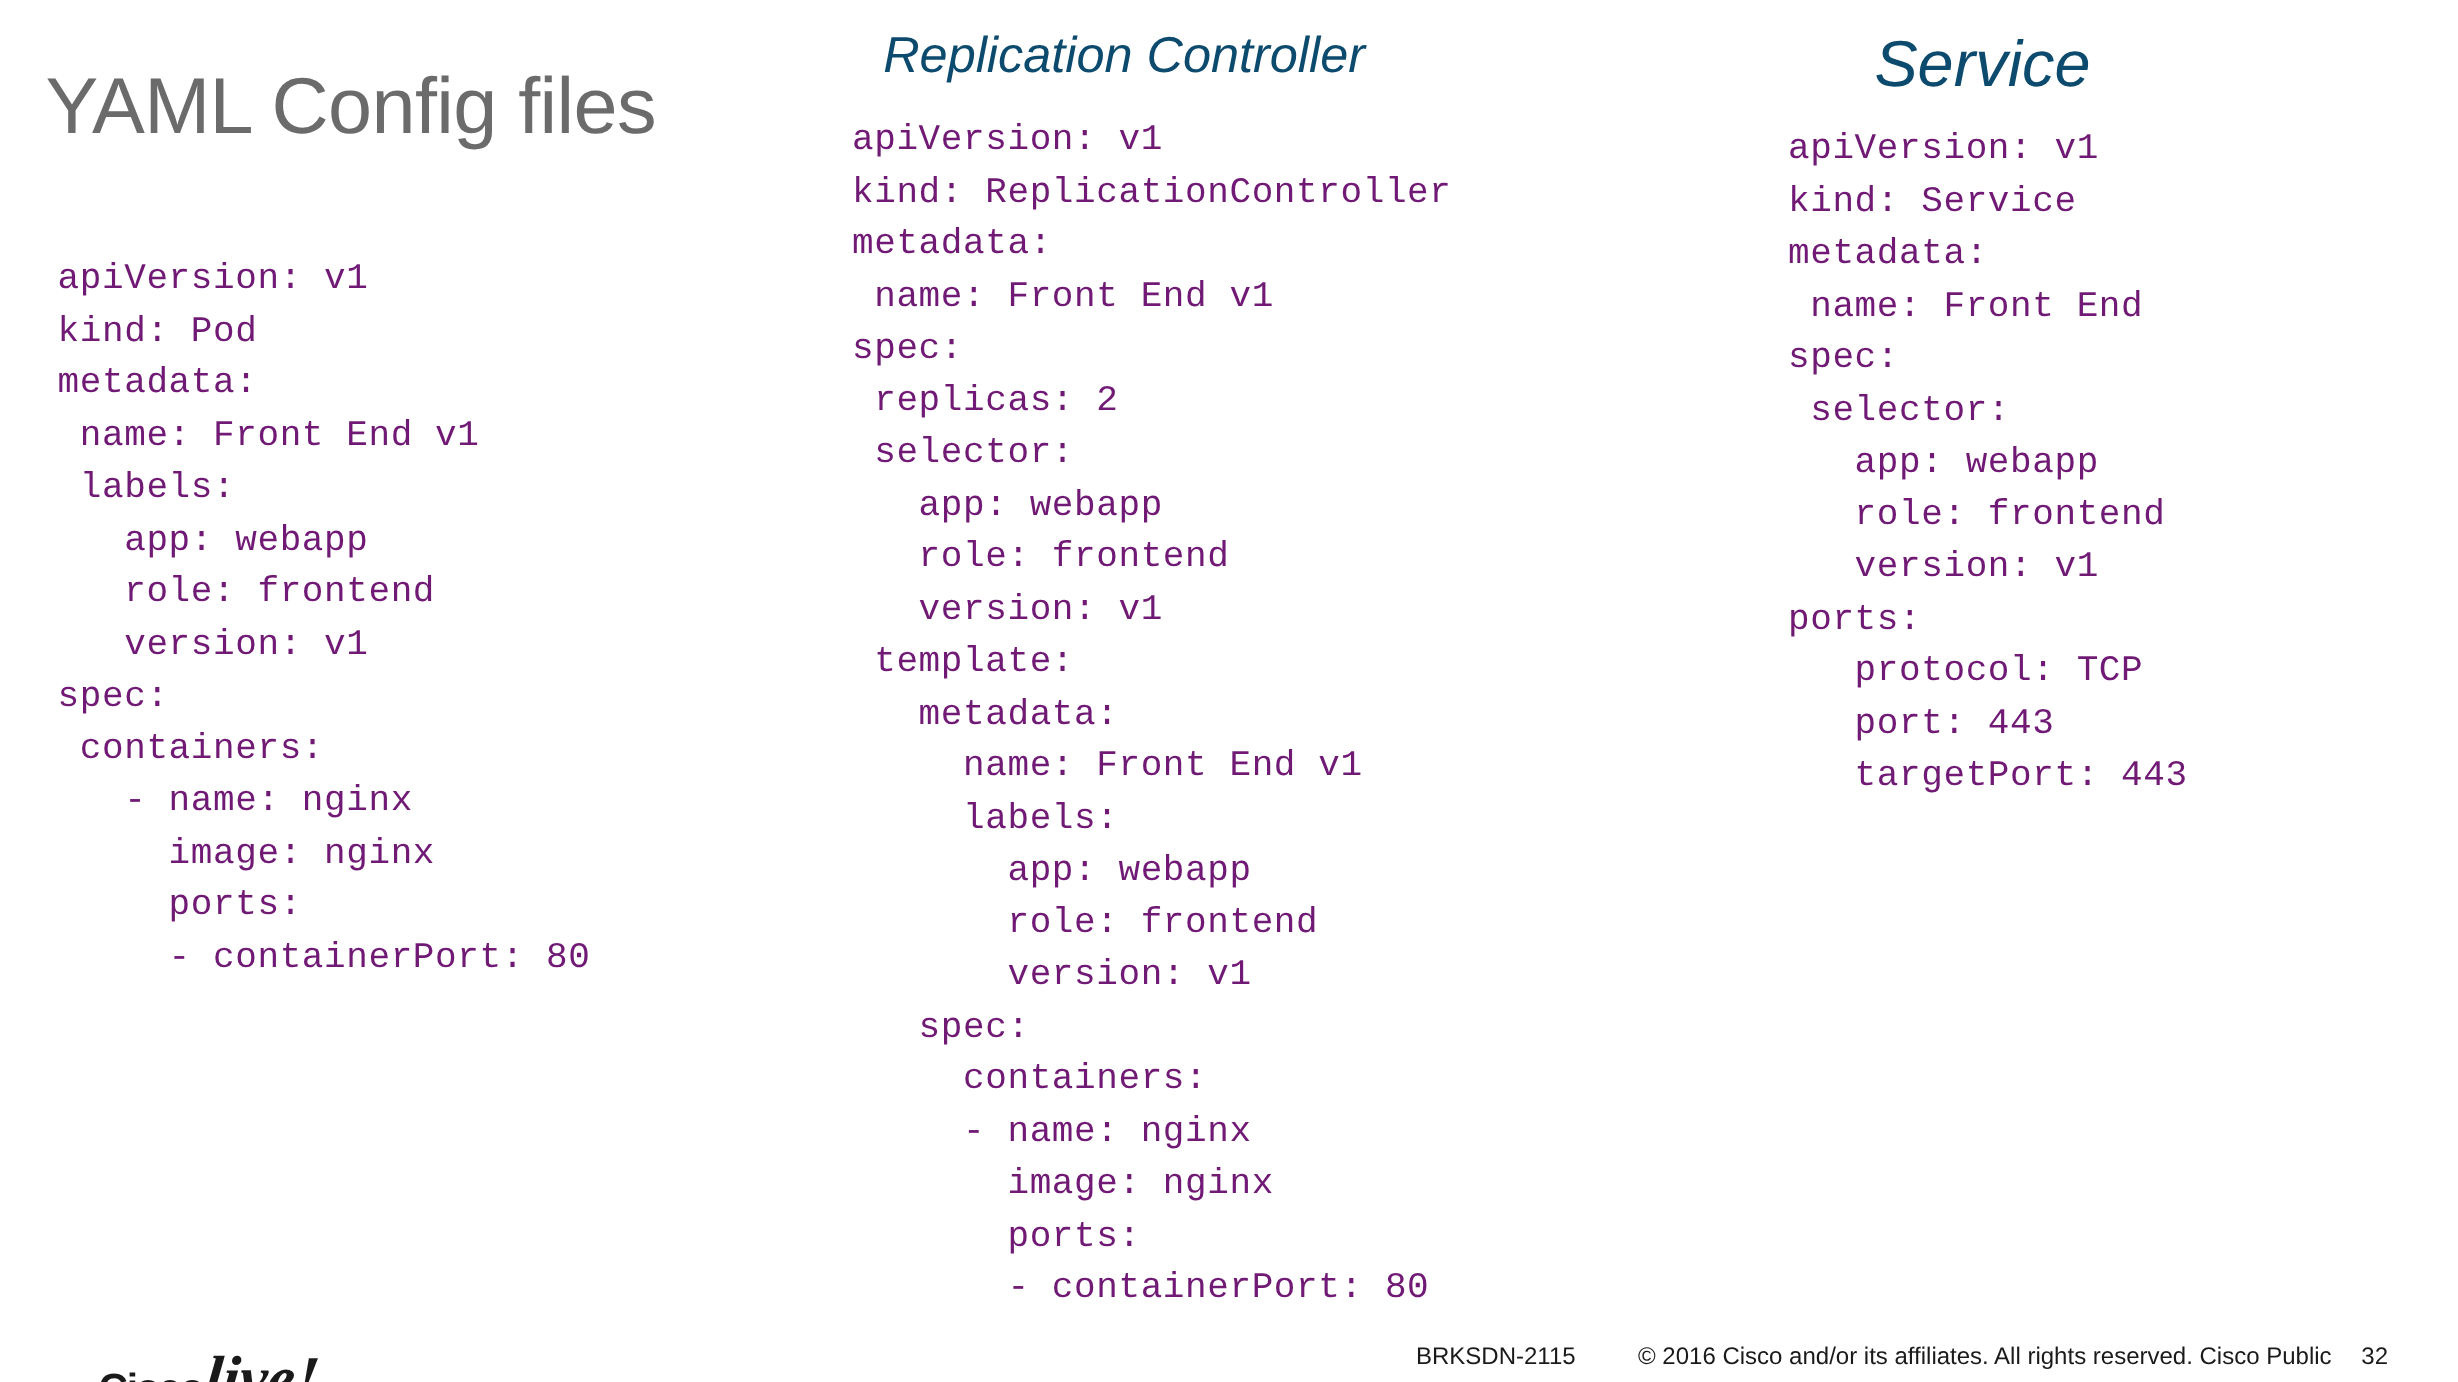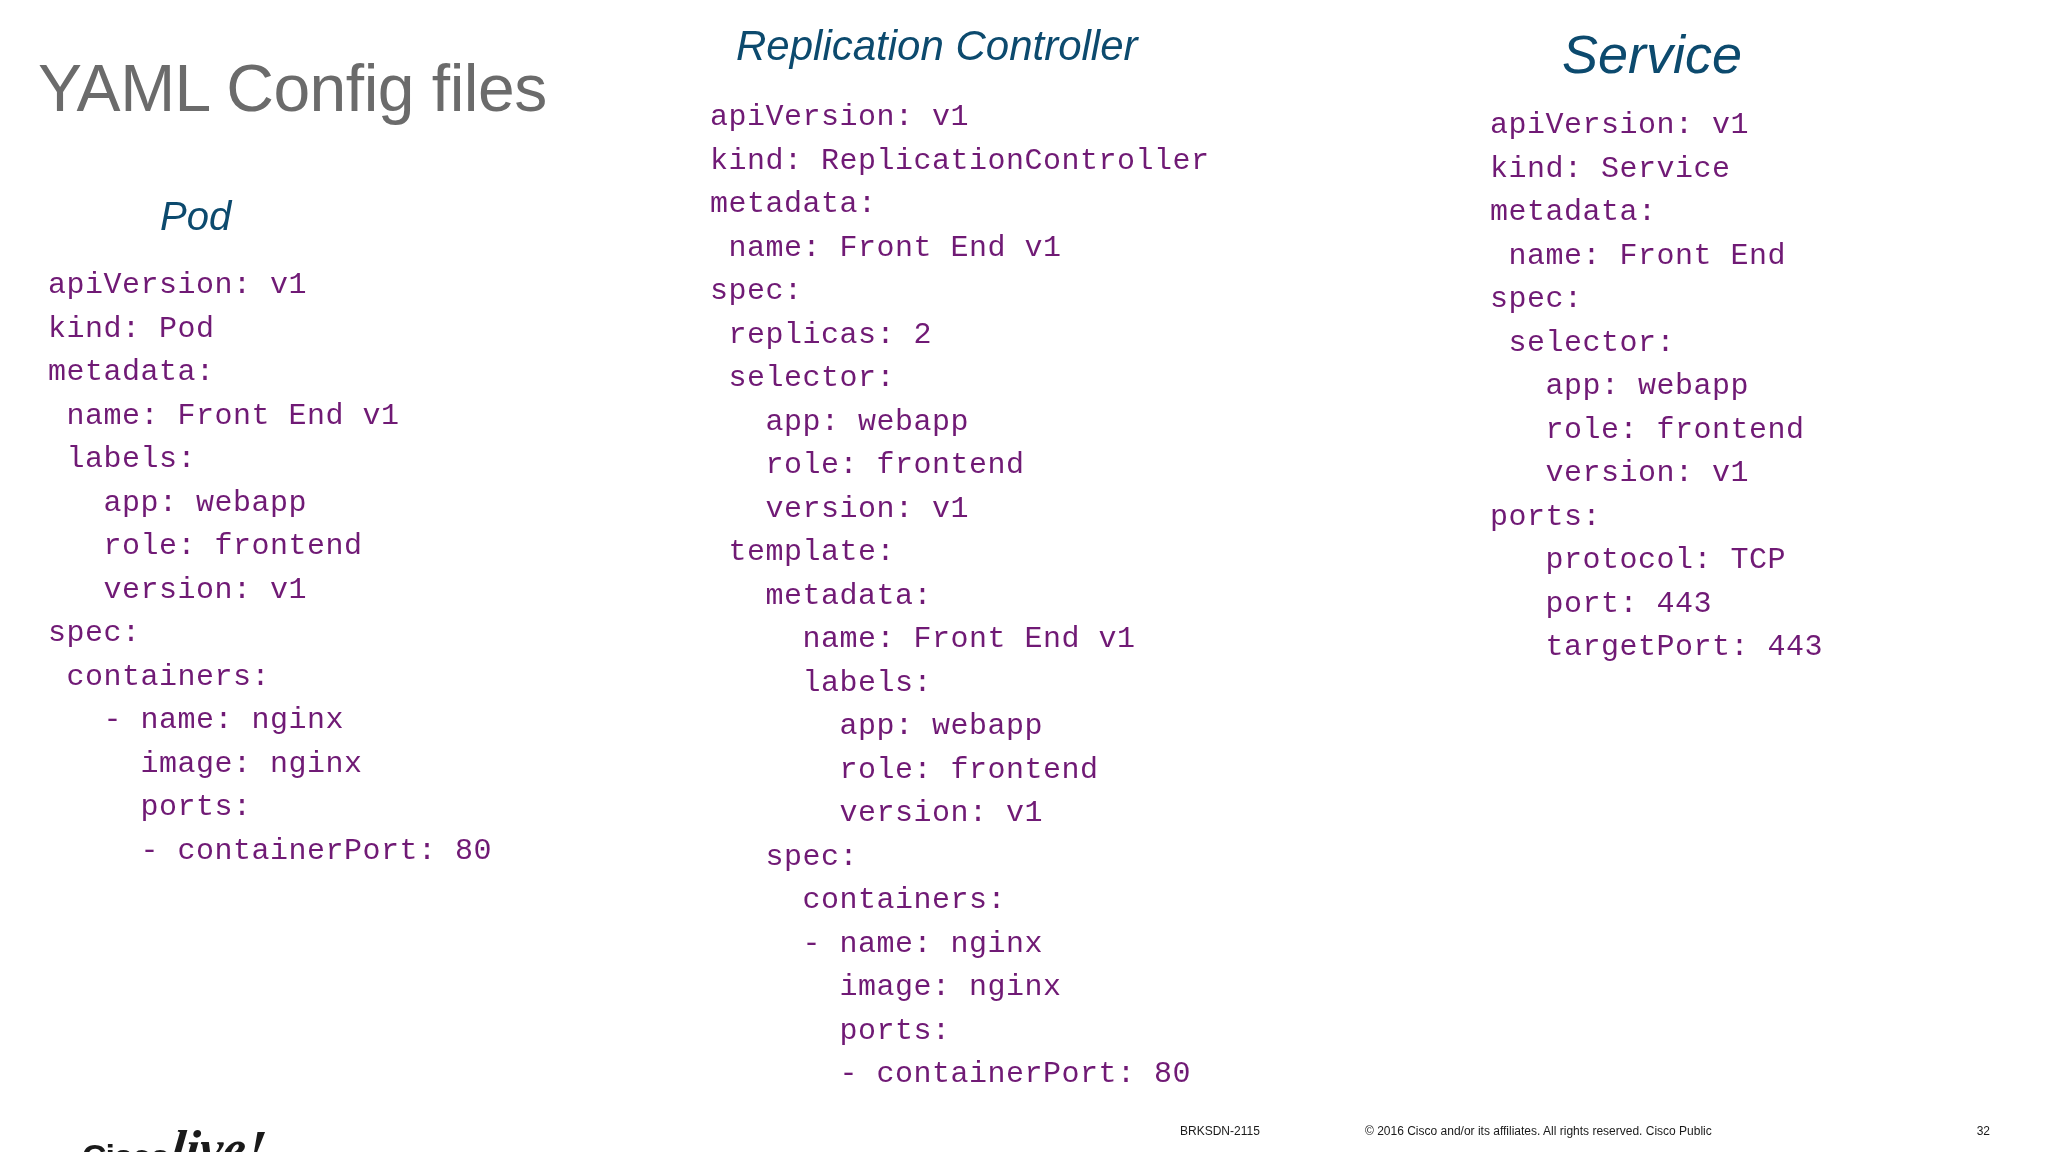--- a/index.html
+++ b/index.html
@@ -85,37 +85,36 @@
   
   .footer {
     position: absolute;
     left: 1180px;
     top: 1117px;
     width: 830px;
     height: 28px;
     display: flex;
     align-items: center;
     font-family: "Liberation Sans", sans-serif;
-    font-size: 12px;
+    font-size: 20px;
     color: #1a1a1a;
     white-space: nowrap;
   }
   .footer .session-id   { width: 185px; }
   .footer .copyright    { flex: 1; }
   .footer .page-number  { width: 40px; text-align: right; padding-right: 20px; }
 </style>
 </head>
 <body>
 
 <div class="slide">
 
   <div class="slide-title">YAML Config files</div>
 
   <div class="column" id="col-pod">
-    <div class="col-heading">Pod</div>
     <div class="yaml-block"><span class="yaml-line">apiVersion: v1</span><span class="yaml-line">kind: Pod</span><span class="yaml-line">metadata:</span><span class="yaml-line"> name: Front End v1</span><span class="yaml-line"> labels:</span><span class="yaml-line">   app: webapp</span><span class="yaml-line">   role: frontend</span><span class="yaml-line">   version: v1</span><span class="yaml-line">spec:</span><span class="yaml-line"> containers:</span><span class="yaml-line">   - name: nginx</span><span class="yaml-line">     image: nginx</span><span class="yaml-line">     ports:</span><span class="yaml-line">     - containerPort: 80</span></div>
   </div>
 
   <div class="column" id="col-rc">
     <div class="col-heading">Replication Controller</div>
     <div class="yaml-block"><span class="yaml-line">apiVersion: v1</span><span class="yaml-line">kind: ReplicationController</span><span class="yaml-line">metadata:</span><span class="yaml-line"> name: Front End v1</span><span class="yaml-line">spec:</span><span class="yaml-line"> replicas: 2</span><span class="yaml-line"> selector:</span><span class="yaml-line">   app: webapp</span><span class="yaml-line">   role: frontend</span><span class="yaml-line">   version: v1</span><span class="yaml-line"> template:</span><span class="yaml-line">   metadata:</span><span class="yaml-line">     name: Front End v1</span><span class="yaml-line">     labels:</span><span class="yaml-line">       app: webapp</span><span class="yaml-line">       role: frontend</span><span class="yaml-line">       version: v1</span><span class="yaml-line">   spec:</span><span class="yaml-line">     containers:</span><span class="yaml-line">     - name: nginx</span><span class="yaml-line">       image: nginx</span><span class="yaml-line">       ports:</span><span class="yaml-line">       - containerPort: 80</span></div>
   </div>
 
   <div class="column" id="col-service">
     <div class="col-heading">Service</div>

